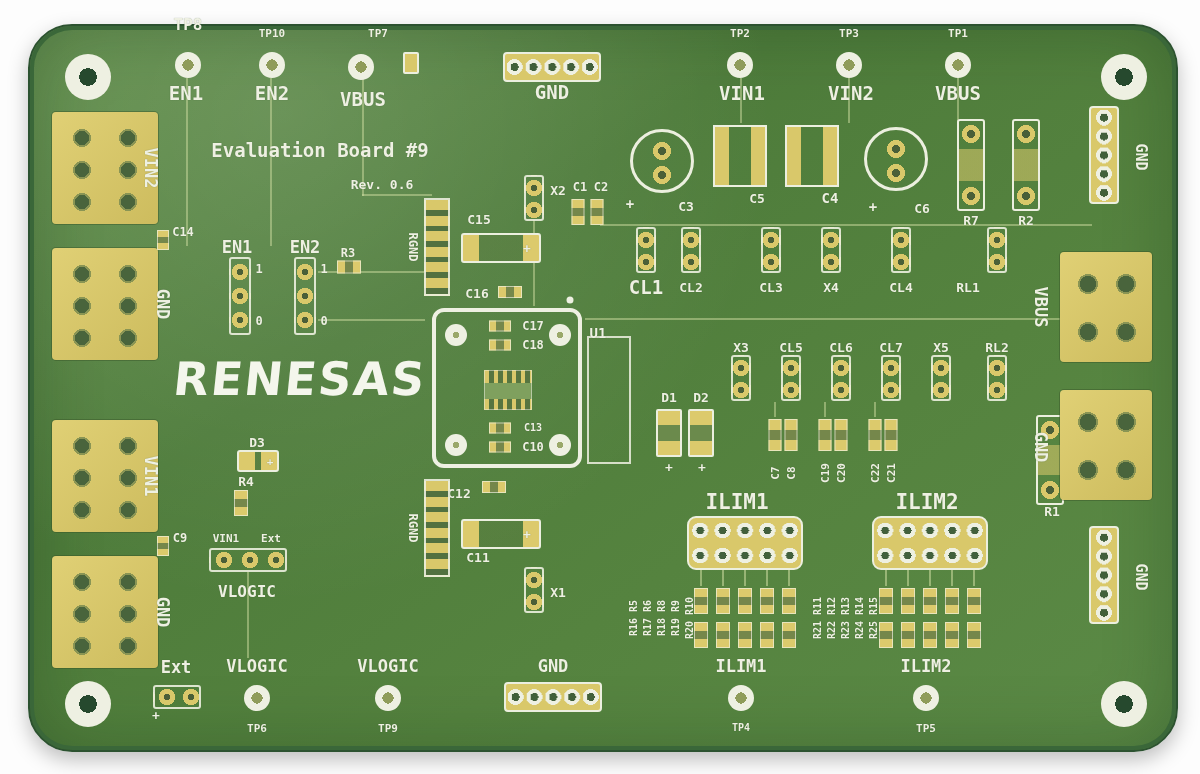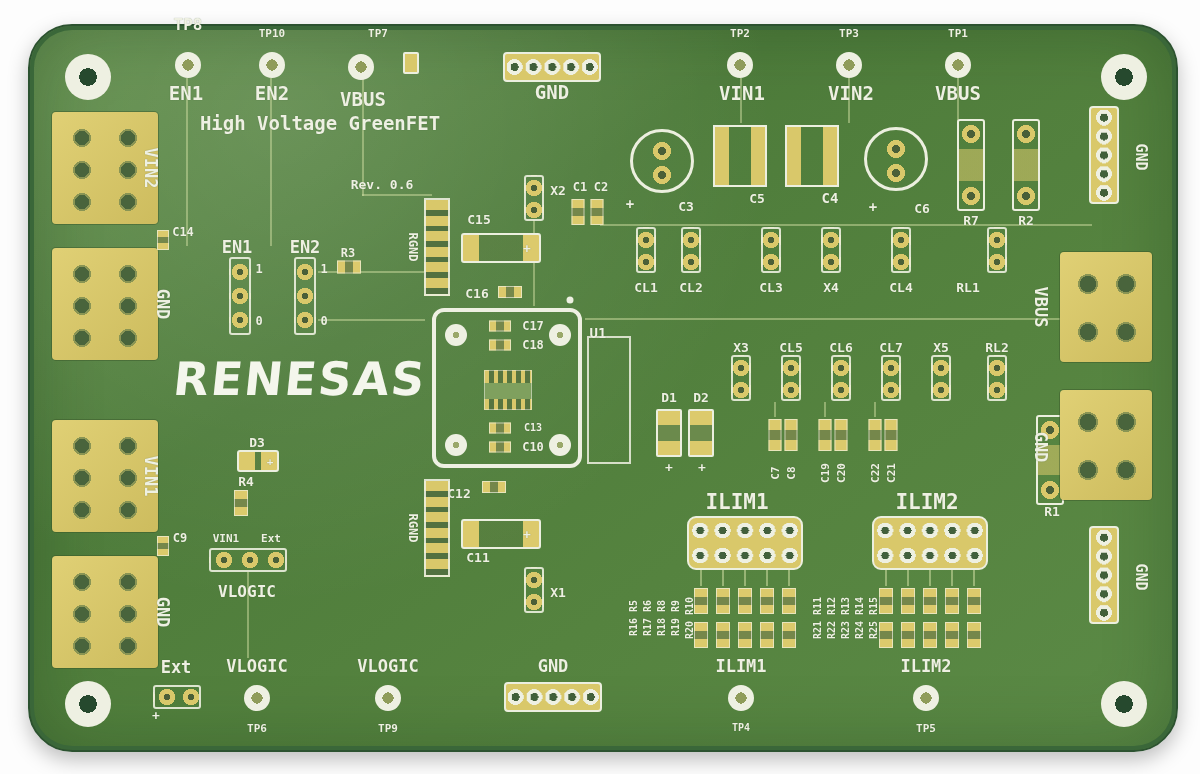--- a/index.html
+++ b/index.html
@@ -140,21 +140,21 @@
   <div class="c silk" style="left:742px;top:93px;font-size:19px">VIN1</div>
 
   <div class="c silk" style="left:849px;top:33px;font-size:11px">TP3</div>
   <div class="c tp" style="left:849px;top:65px"></div>
   <div class="c silk" style="left:851px;top:93px;font-size:19px">VIN2</div>
 
   <div class="c silk" style="left:958px;top:33px;font-size:11px">TP1</div>
   <div class="c tp" style="left:958px;top:65px"></div>
   <div class="c silk" style="left:958px;top:93px;font-size:19px">VBUS</div>
 
-  <div class="c silk" style="left:320px;top:123px;font-size:19px">High Voltage GreenFET</div>
+  <div class="c silk" style="left:320px;top:150px;font-size:19px">Evaluation Board #9</div>
   <div class="c silk" style="left:382px;top:184px;font-size:13px">Rev. 0.6</div>
 
   <div class="c bigpad holes6" style="left:105px;top:168px;width:106px;height:112px"></div>
   <div class="cv silk" style="left:150px;top:168px;font-size:17px">VIN2</div>
   <div class="c bigpad holes6" style="left:105px;top:304px;width:106px;height:112px"></div>
   <div class="cv silk" style="left:162px;top:304px;font-size:17px">GND</div>
   <div class="c bigpad holes6" style="left:105px;top:476px;width:106px;height:112px"></div>
   <div class="cv silk" style="left:150px;top:476px;font-size:17px">VIN1</div>
   <div class="c bigpad holes6" style="left:105px;top:612px;width:106px;height:112px"></div>
   <div class="cv silk" style="left:162px;top:612px;font-size:17px">GND</div>
@@ -224,21 +224,21 @@
   <div class="c silk" style="left:686px;top:206px;font-size:13px">C3</div>
   <div class="c capsq" style="left:740px;top:156px"></div>
   <div class="c silk" style="left:757px;top:198px;font-size:13px">C5</div>
   <div class="c capsq" style="left:812px;top:156px"></div>
   <div class="c silk" style="left:830px;top:198px;font-size:14px">C4</div>
   <div class="c rcap" style="left:896px;top:159px"></div>
   <div class="c silk" style="left:873px;top:207px;font-size:14px">+</div>
   <div class="c silk" style="left:922px;top:208px;font-size:13px">C6</div>
 
   <div class="c pin2v" style="left:646px;top:250px"></div>
-  <div class="c silk" style="left:646px;top:287px;font-size:13px">CL1</div>
+  <div class="c silk" style="left:646px;top:287px;font-size:19px">CL1</div>
   <div class="c pin2v" style="left:691px;top:250px"></div>
   <div class="c silk" style="left:691px;top:287px;font-size:13px">CL2</div>
   <div class="c pin2v" style="left:771px;top:250px"></div>
   <div class="c silk" style="left:771px;top:287px;font-size:13px">CL3</div>
   <div class="c pin2v" style="left:831px;top:250px"></div>
   <div class="c silk" style="left:831px;top:287px;font-size:13px">X4</div>
   <div class="c pin2v" style="left:901px;top:250px"></div>
   <div class="c silk" style="left:901px;top:287px;font-size:13px">CL4</div>
   <div class="c vres" style="left:971px;top:165px"></div>
   <div class="c silk" style="left:971px;top:220px;font-size:13px">R7</div>

